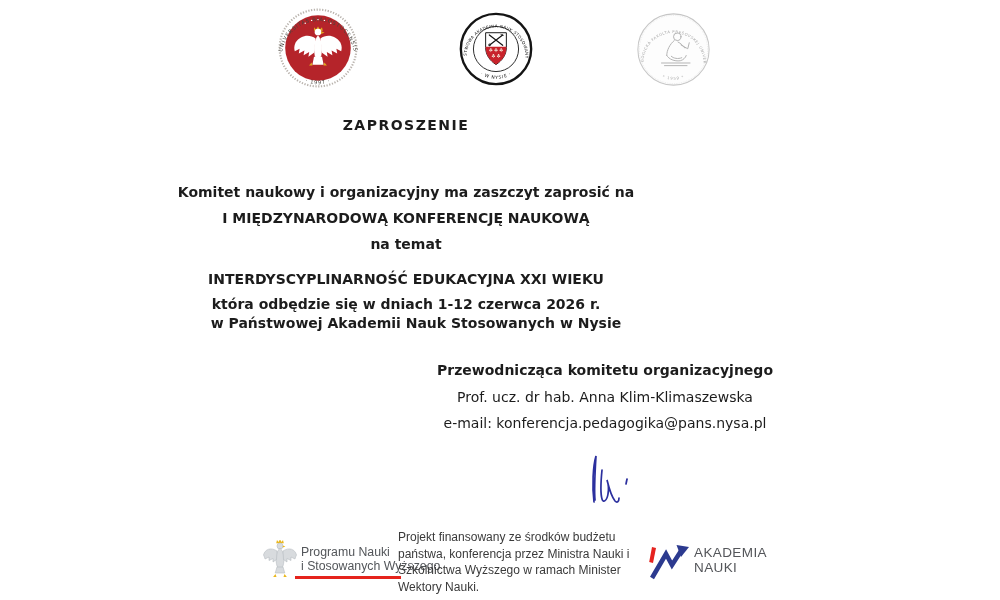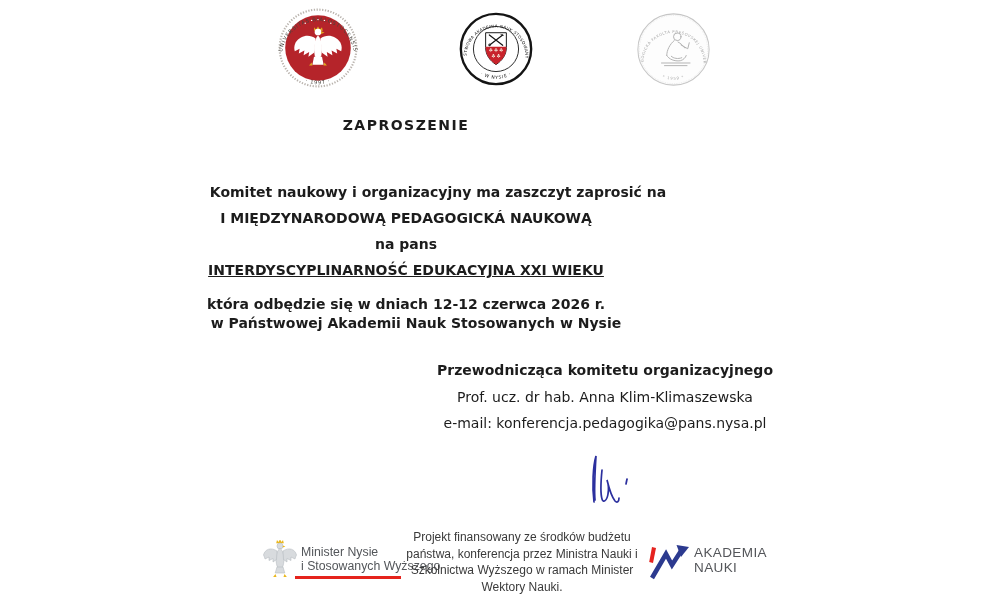--- a/index.html
+++ b/index.html
@@ -1,31 +1,31 @@
 <!DOCTYPE html>
 <html><head>
 <meta charset="utf-8">
 <style>
   html,body{margin:0;padding:0;background:#ffffff;}
   #page{position:relative;width:1000px;height:600px;background:#ffffff;overflow:hidden;
         font-family:"DejaVu Sans","Liberation Sans",sans-serif;color:#1c1c1c;}
   .c-line{position:absolute;left:0;width:812px;text-align:center;white-space:nowrap;}
   .title{top:117px;font-size:14px;font-weight:bold;letter-spacing:1.5px;}
   .b{font-weight:bold;font-size:14px;}
-  .l1{top:184px;padding-left:32px;} .l2{top:210px;} .l3{top:236px;} .l4{top:262px;text-decoration:underline;} .l5{top:296px;} .l6{top:315px;margin-left:10px;}
+  .l1{top:184px;} .l2{top:210px;} .l3{top:236px;} .l4{top:271px;} .l5{top:296px;} .l6{top:315px;margin-left:10px;}
   .contact-line{position:absolute;left:425px;width:360px;text-align:center;white-space:nowrap;
                 font-size:14px;color:#1c1c1c;}
   .cl1{top:362px;font-weight:bold;} .cl2{top:389px;} .cl3{top:415px;}
   .seal{position:absolute;}
   .seal-text{font-family:"DejaVu Sans",sans-serif;}
   #sig{position:absolute;left:586px;top:452px;}
   .ministry-text{position:absolute;left:301px;top:546px;font-size:12.3px;line-height:13.5px;
                  color:#53565a;font-family:"Liberation Sans",sans-serif;}
   .red-rule{position:absolute;left:295px;top:576px;width:106px;height:2.5px;background:#e5231c;}
-  .funding{position:absolute;left:398px;top:529px;width:248px;text-align:center;
+  .funding{position:absolute;left:398px;top:529px;width:248px;text-align:left;
            font-size:12px;line-height:16.5px;color:#3a3a3a;font-family:"Liberation Sans",sans-serif;}
   .wektory-text{position:absolute;left:694px;top:546px;font-size:13.5px;line-height:14.5px;
                 letter-spacing:0.4px;color:#54565a;font-family:"Liberation Sans",sans-serif;}
 </style>
 </head>
 <body>
 
 <div id="page">
 
   <svg class="seal" style="left:278px;top:8px" width="80" height="80" viewBox="-50 -50 100 100">
@@ -140,24 +140,24 @@
       <path d="M10,-6 L19,-1 L21,-9"></path>
       <path d="M-9,8 C-6,13 1,16 9,15 C13,14 16,11 17,8"></path>
       <path d="M-3,9 C0,12 6,13 11,11"></path>
       <path d="M-16,18 L22,18"></path>
       <path d="M-12,21.5 L18,21.5"></path>
     </g>
   </svg>
 
   <div class="c-line title">ZAPROSZENIE</div>
   <div class="c-line b l1">Komitet naukowy i organizacyjny ma zaszczyt zaprosić na</div>
-  <div class="c-line b l2">I MIĘDZYNARODOWĄ PEDAGOGICKÁ NAUKOWĄ</div>
-  <div class="c-line b l3">na pans</div>
+  <div class="c-line b l2">I MIĘDZYNARODOWĄ KONFERENCJĘ NAUKOWĄ</div>
+  <div class="c-line b l3">na temat</div>
   <div class="c-line b l4">INTERDYSCYPLINARNOŚĆ EDUKACYJNA XXI WIEKU</div>
-  <div class="c-line b l5">która odbędzie się w dniach 12-12 czerwca 2026 r.</div>
+  <div class="c-line b l5">która odbędzie się w dniach 1-12 czerwca 2026 r.</div>
   <div class="c-line b l6">w Państwowej Akademii Nauk Stosowanych w Nysie</div>
 
   <div class="contact-line cl1">Przewodnicząca komitetu organizacyjnego</div>
   <div class="contact-line cl3">e-mail: konferencja.pedagogika@pans.nysa.pl</div>
   <div class="contact-line cl2">Prof. ucz. dr hab. Anna Klim-Klimaszewska</div>
 
   <svg id="sig" width="50" height="56" viewBox="0 0 50 56">
     <g fill="none" stroke="#2b2f9e" stroke-width="1.7" stroke-linecap="round">
       <path d="M8,50 C6,34 7,14 10,4 C9,20 8,38 9,48"></path>
       <path d="M16,18 C15,28 14,40 16,47 C17,51 21,49 22,42 C23,37 22,31 21,28 C23,36 25,44 29,49 C31,51 33,50 33,46"></path>
@@ -172,21 +172,21 @@
     <g fill="#d8dbde" stroke="#b7bcc1" stroke-width="0.6">
       <path d="M17,8 C21,12 22,19 20,26 C19,29 15,29 14,26 C12,19 13,12 17,8 Z"></path>
       <path d="M14,11 C8,7 2,9 0.5,15 C1.2,16.5 1.8,17.5 2,19 L6,17 L6,20.5 L10,18.5 L10,22 L13.5,19.5 Z"></path>
       <path d="M20,11 C26,7 32,9 33.5,15 C32.8,16.5 32.2,17.5 32,19 L28,17 L28,20.5 L24,18.5 L24,22 L20.5,19.5 Z"></path>
       <path d="M14,27 h6 l1.8,6 h-9.6 z"></path>
     </g>
     <path d="M12.5,34 l-2.4,3 h3.4 z" fill="#eab71d"></path>
     <path d="M21.5,34 l2.4,3 h-3.4 z" fill="#eab71d"></path>
   </svg>
   <div class="ministry-text">
-    <div>Minister Nysie</div>
+    <div>Programu Nauki</div>
     <div>i Stosowanych Wyższego</div>
   </div>
   <div class="red-rule"></div>
 
   <div class="funding">
     <div>Projekt finansowany ze środków budżetu</div>
     <div>państwa, konferencja przez Ministra Nauki i</div>
     <div>Szkolnictwa Wyższego w ramach Minister</div>
     <div>Wektory Nauki.</div>
   </div>

